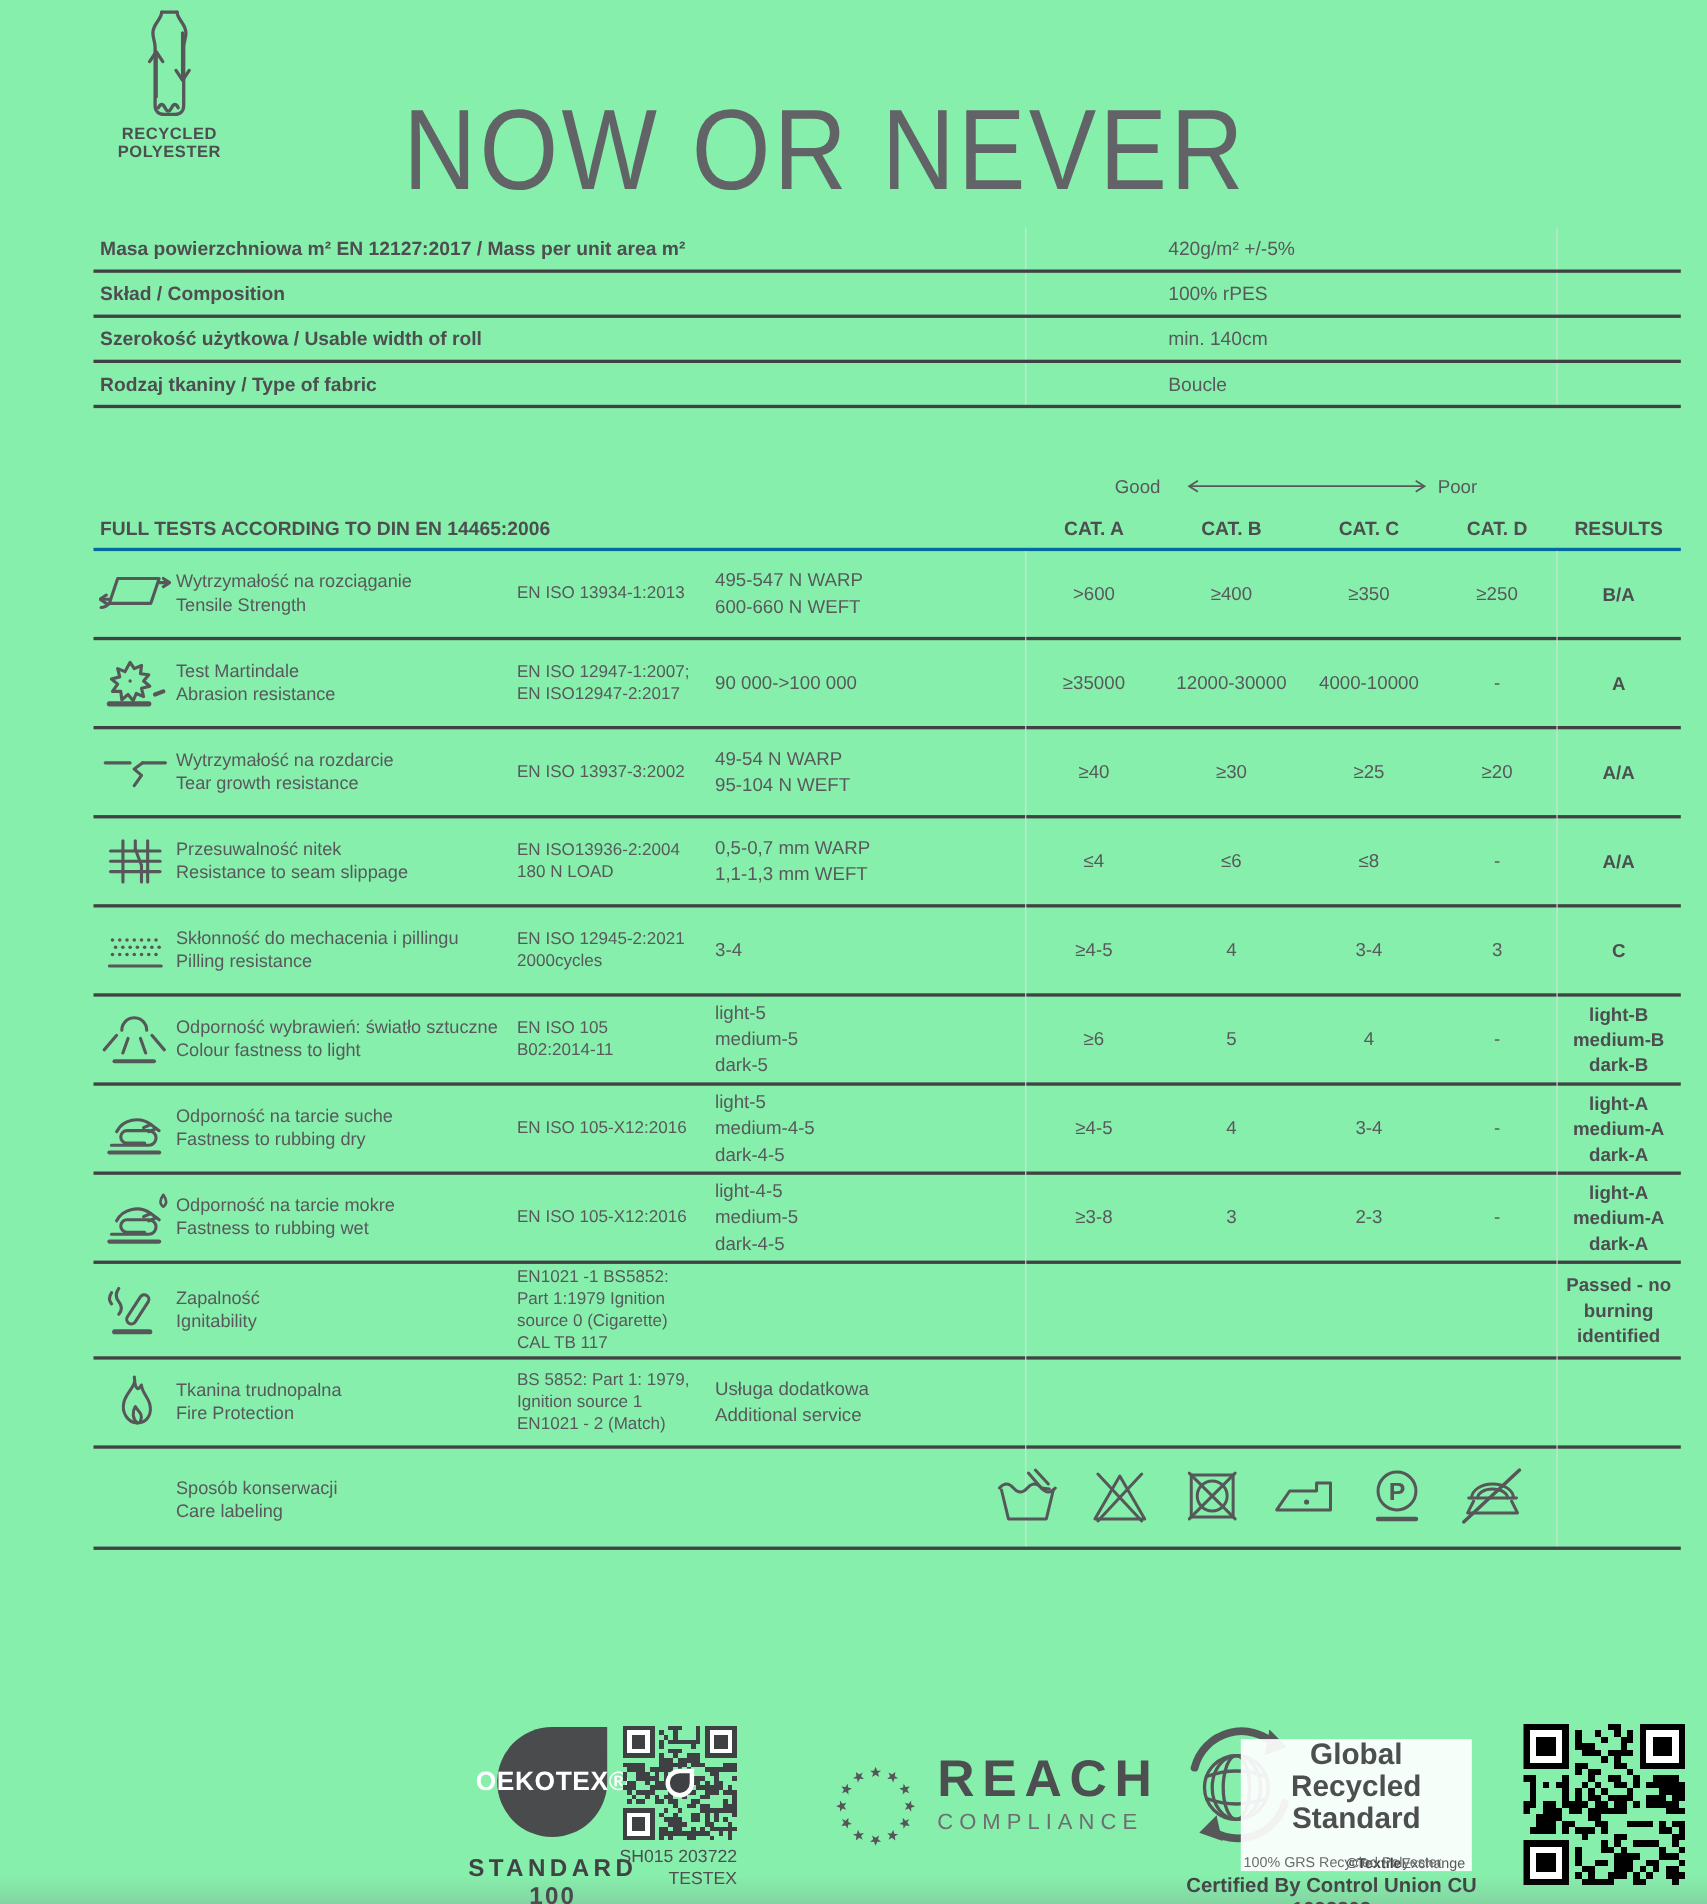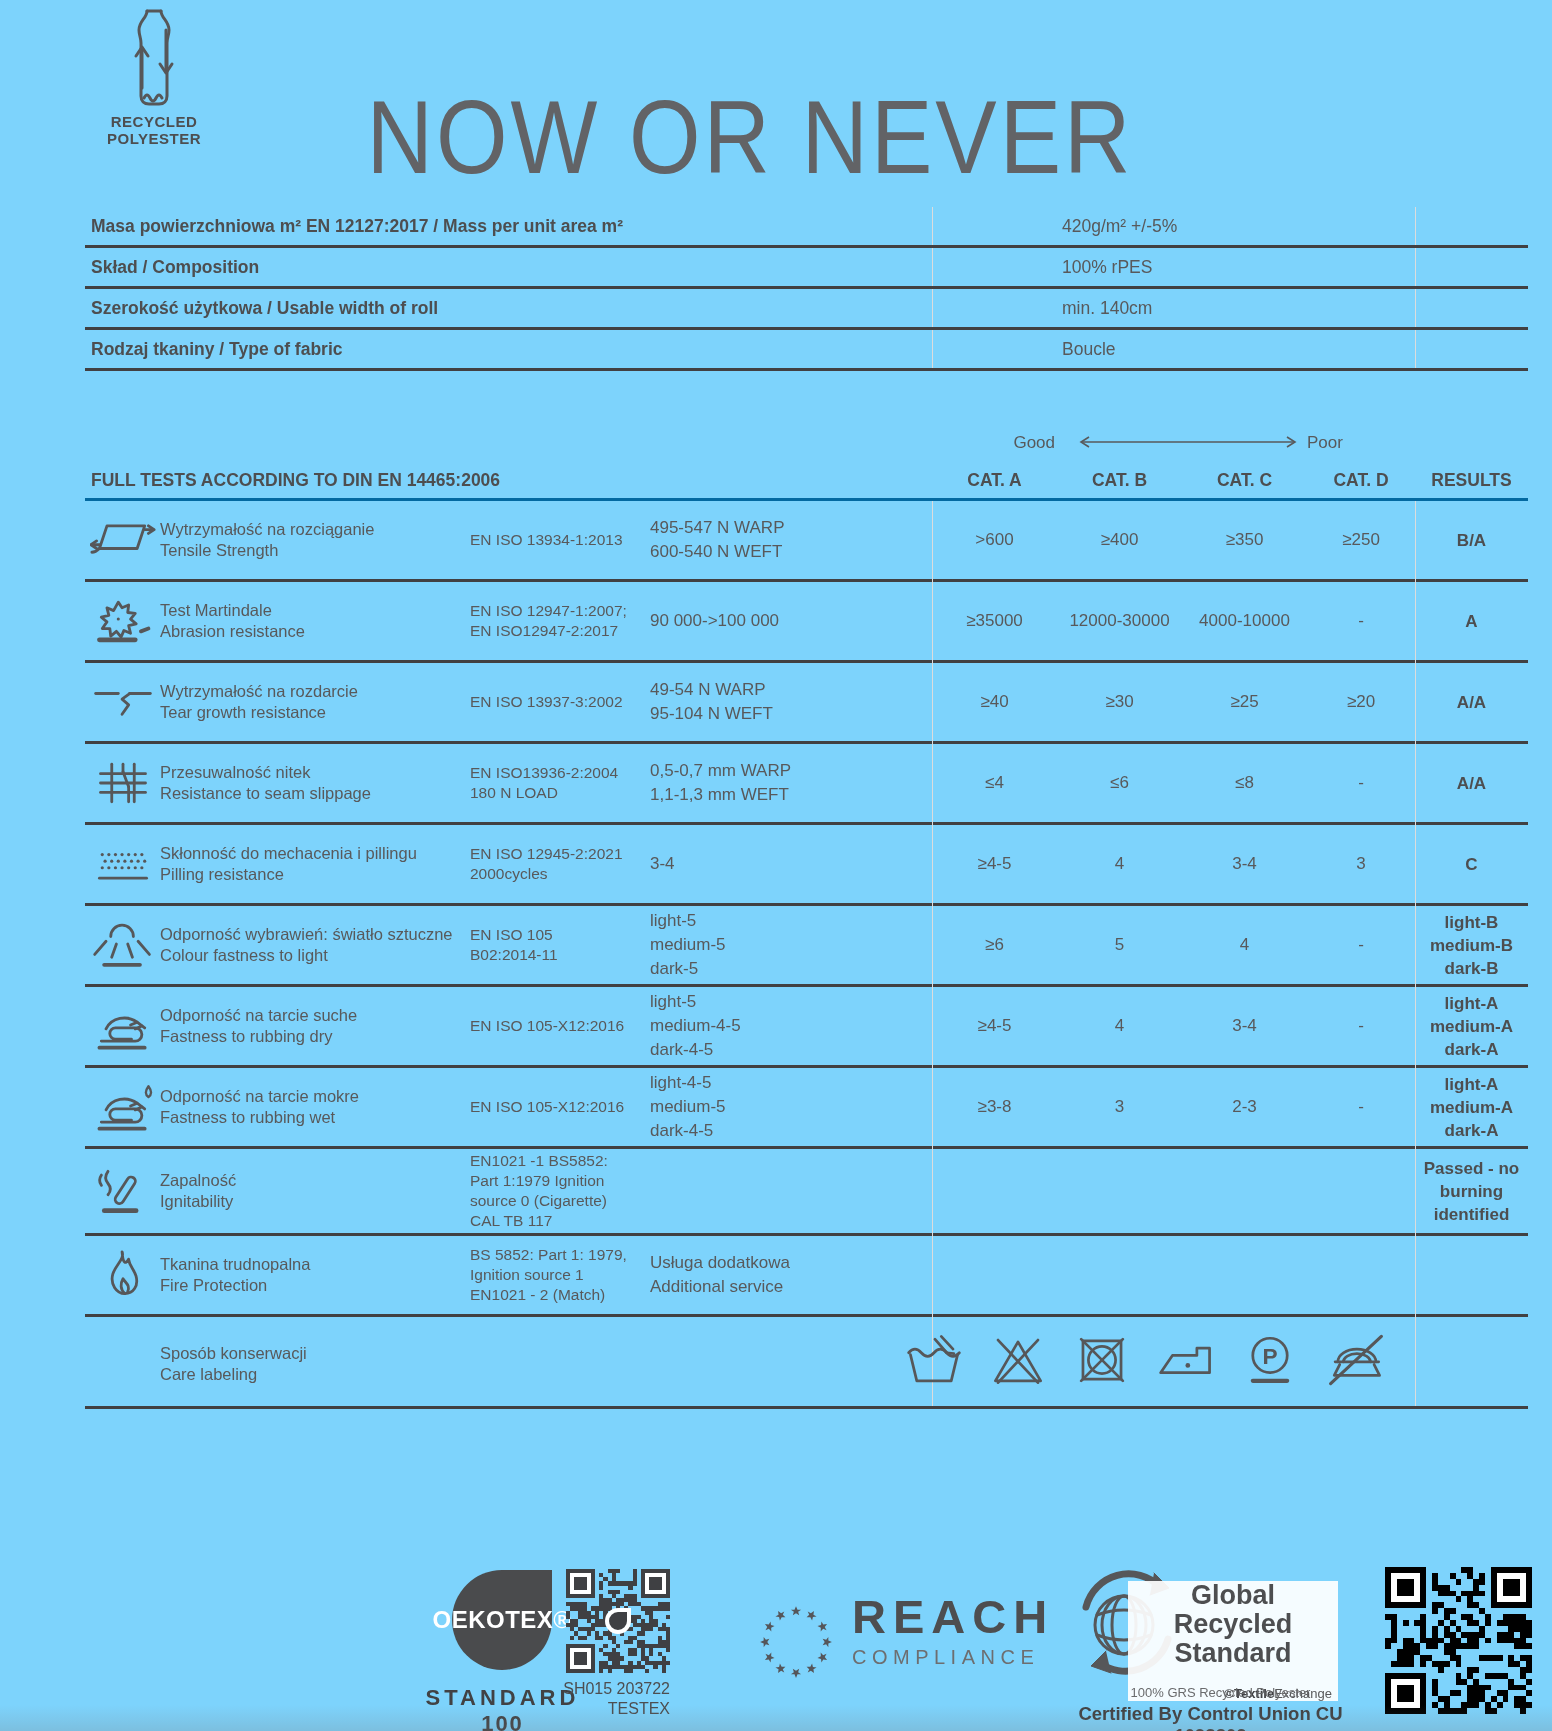--- a/index.html
+++ b/index.html
@@ -1,16 +1,16 @@
 <!DOCTYPE html>
 <html><head>
 <meta charset="utf-8">
 <style>
   html,body{margin:0;padding:0;background:#fff;}
-  .page{position:relative;width:1552px;height:1731px;background:#7dd3fc;overflow:hidden;
+  .page{position:relative;width:1552px;height:1731px;background:#86efac;overflow:hidden;
         font-family:"Liberation Sans","DejaVu Sans",sans-serif;color:#58595b;}
   svg{display:block;}
   .ic{stroke:#565759;fill:none;stroke-width:3;stroke-linecap:round;stroke-linejoin:round;}
 
   
   .badge{position:absolute;left:104px;top:8px;width:100px;text-align:center;}
   .badge svg{margin:0 auto;}
   .badge-label{font-size:15px;font-weight:bold;letter-spacing:.5px;line-height:17px;color:#4d4e50;margin-top:3px;}
   .title{position:absolute;left:330px;top:78px;width:840px;text-align:center;
          font-size:92px;font-weight:400;color:#626366;letter-spacing:3px;white-space:nowrap;
@@ -163,21 +163,21 @@
                 <path d="M10 32 q-4 4 -8 4"></path>
           </g>
             </svg>
         </span>
         <span class="cell-name">
           <div>Wytrzymałość na rozciąganie</div>
             <div>Tensile Strength</div>
         </span>
         <span class="cell-std">EN ISO 13934-1:2013</span>
         <span class="cell-sample">495-547 N WARP
-600-540 N WEFT</span>
+600-660 N WEFT</span>
         <span class="cat">&gt;600</span>
         <span class="cat">≥400</span>
         <span class="cat">≥350</span>
         <span class="cat">≥250</span>
         <span class="res">B/A</span>
       </div>
 
       <div class="trow">
         <span class="cell-icon">
           <svg width="66" height="52" viewBox="0 0 70 52">

